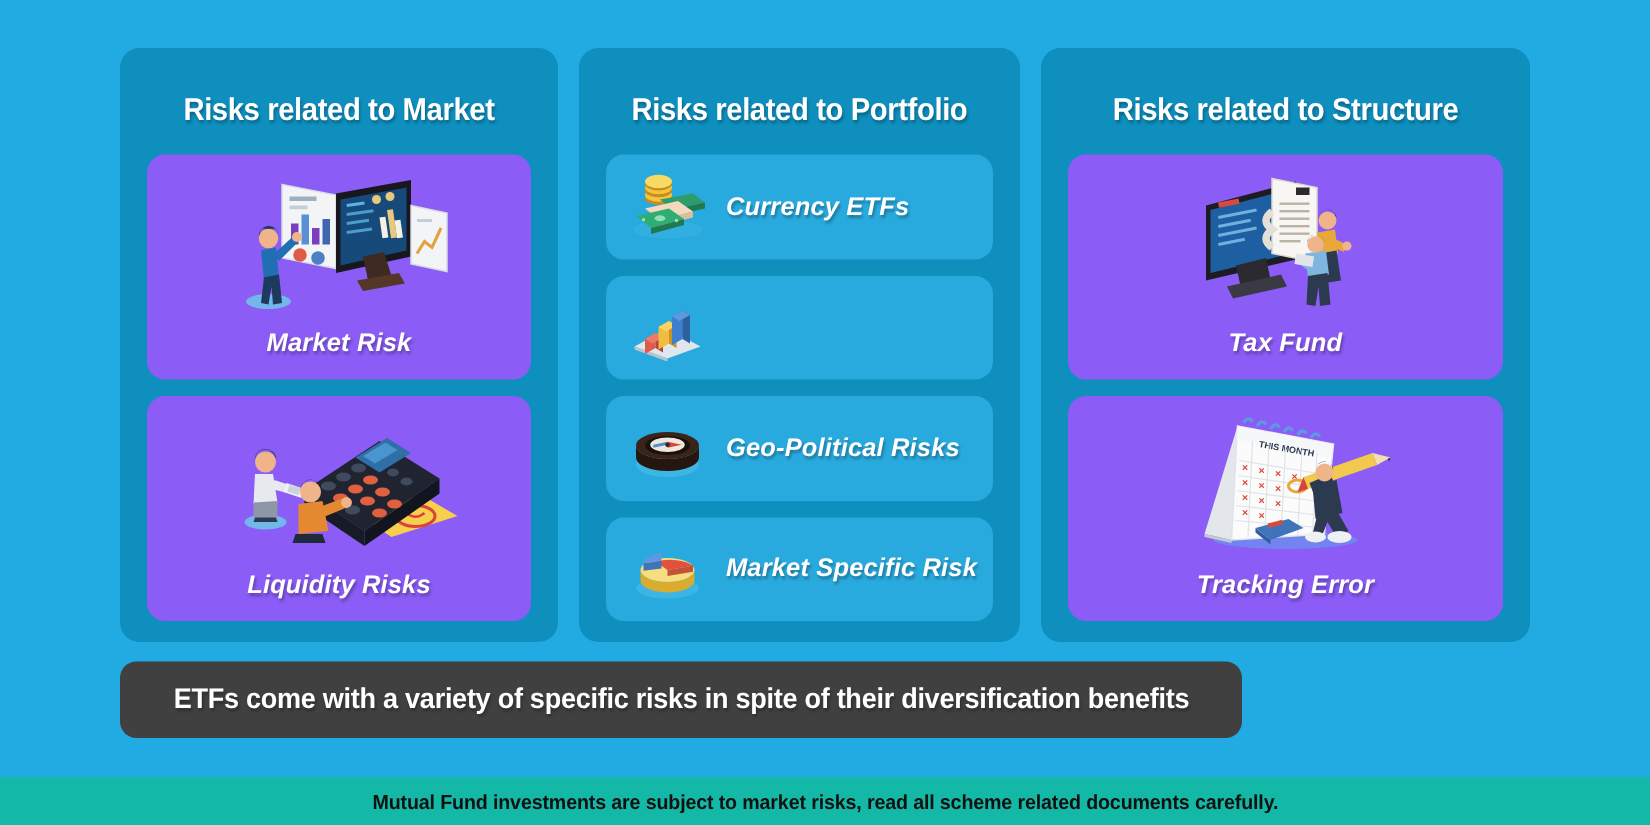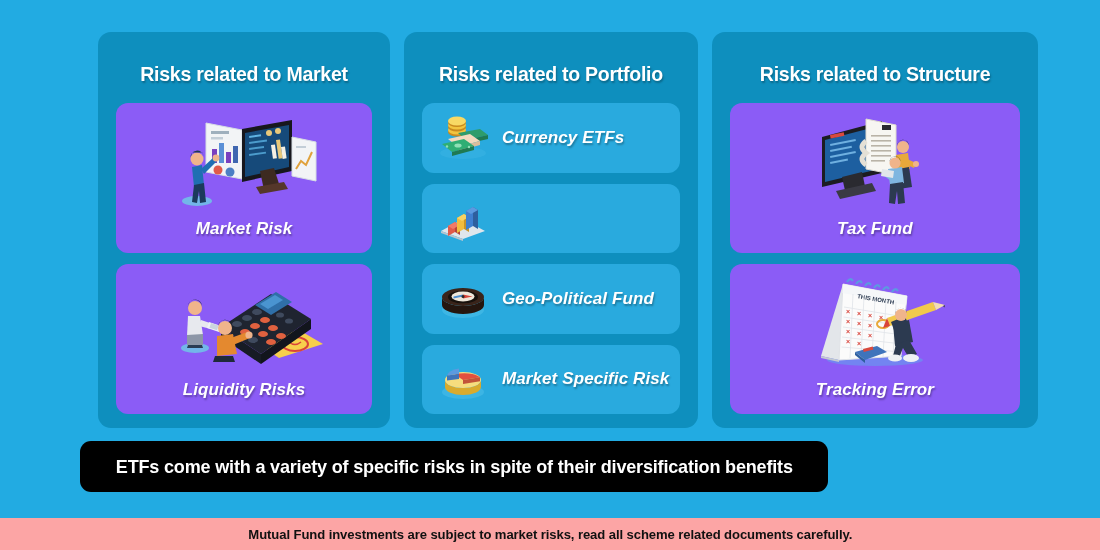--- a/index.html
+++ b/index.html
@@ -33,21 +33,20 @@
 
   
   .columns {
     position: absolute;
     left: 80px;
     top: 32px;
     width: 940px;
     height: 396px;
     display: flex;
     gap: 14px;
-    margin-left: 18px;
   }
 
   .panel {
     background: #0e8fbe;
     border-radius: 13px;
     display: flex;
     flex-direction: column;
     box-sizing: border-box;
     padding: 10px 18px 14px 18px;
   }
@@ -131,21 +130,21 @@
     letter-spacing: 0.1px;
   }
 
   
   .banner {
     position: absolute;
     left: 80px;
     top: 441px;
     width: 748px;
     height: 51px;
-    background: #000000;
+    background: #404040;
     border-radius: 11px;
     display: flex;
     align-items: center;
     justify-content: center;
   }
   .banner-text {
     color: #ffffff;
     font-size: 19px;
     font-weight: bold;
     text-shadow: 1px 2px 2px rgba(0,0,0,0.28);
@@ -153,21 +152,21 @@
     transform: scaleX(0.95);
   }
 
   
   .footer {
     position: absolute;
     left: 0;
     top: 518px;
     width: 1100px;
     height: 32px;
-    background: #fca5a5;
+    background: #14b8a6;
     display: flex;
     align-items: center;
     justify-content: center;
   }
   .footer-text {
     color: #111111;
     font-size: 13.5px;
     font-weight: bold;
     letter-spacing: -0.1px;
     transform: scaleX(0.97);
@@ -371,21 +370,21 @@
               <ellipse cx="26" cy="21" rx="21" ry="9" fill="#3a241a"></ellipse>
               <ellipse cx="26" cy="21" rx="15" ry="6.3" fill="#18110c"></ellipse>
 
               <ellipse cx="26" cy="20.5" rx="11.5" ry="4.9" fill="#efe7da"></ellipse>
 
               <path d="M16.5 20.5 L26 18.5 L26 20.5 L16.5 22.5 Z" fill="#4f8fd0"></path>
               <path d="M26 18.5 L35.5 20.5 L26 22.5 L26 20.5 Z" fill="#d9443a"></path>
               <circle cx="26" cy="20.5" r="1.5" fill="#2a2a2a"></circle>
             </svg>
           </div>
-          <div class="label">Geo-Political Fund</div>
+          <div class="label">Geo-Political Risks</div>
         </div>
 
         <div class="card-row">
           <div class="art">
             <svg width="52" height="46" viewBox="0 0 52 46" aria-hidden="true">
               <ellipse cx="26" cy="36" rx="21" ry="7" fill="#4fc0ea" opacity="0.5"></ellipse>
 
               <path d="M8 24 a18 8 0 0 0 36 0 l0 7 a18 8 0 0 1 -36 0 Z" fill="#d9ab2e"></path>
               <ellipse cx="26" cy="24" rx="18" ry="8" fill="#f6dd7e"></ellipse>
 

